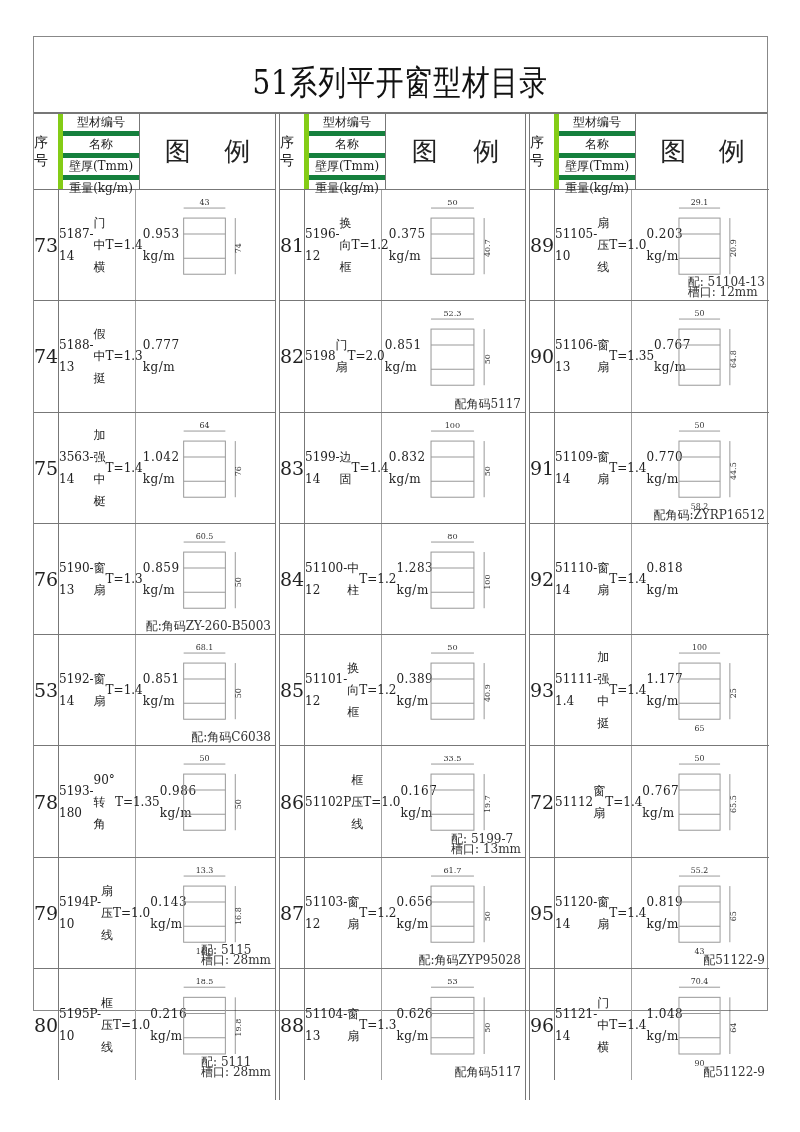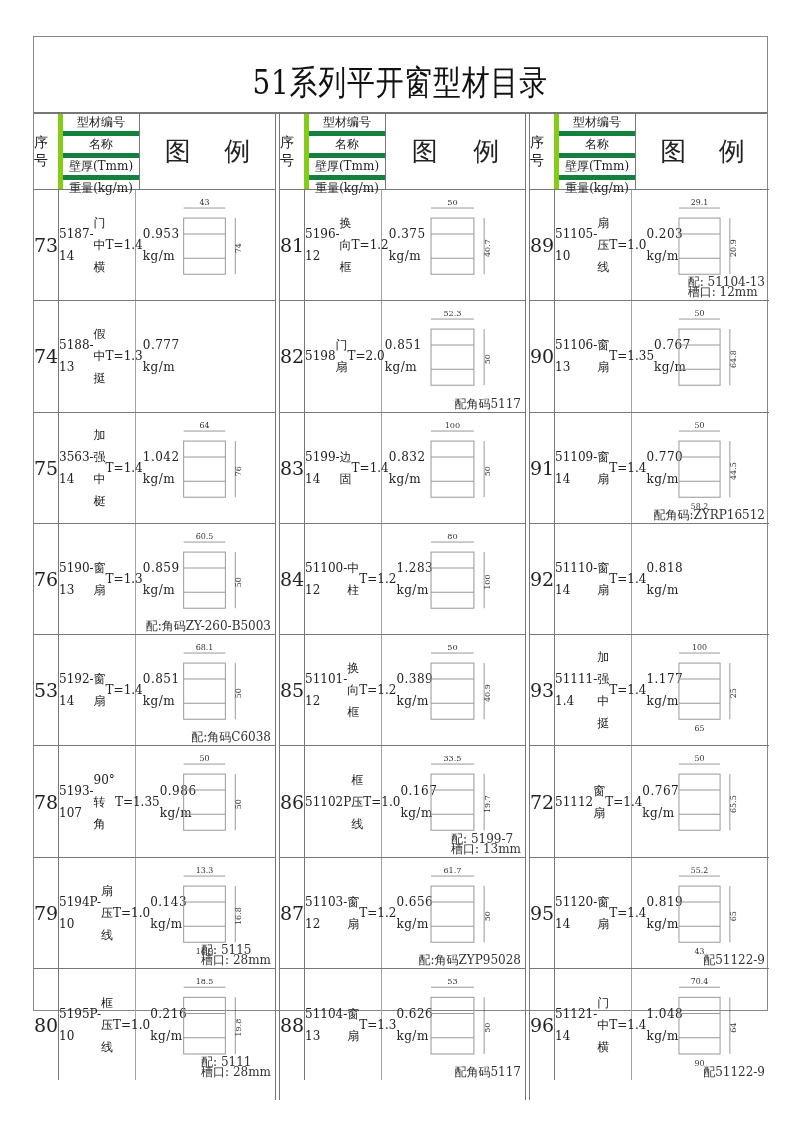--- a/index.html
+++ b/index.html
@@ -176,21 +176,21 @@
       <div class="note">
         <div>配:角码C6038</div>
         <div></div>
       </div>
     </div>
   </div>
 
   <div class="row">
     <div class="seq">78</div>
     <div class="info">
-      <div>5193-107</div>
+      <div>5193-180</div>
       <div>90° 转角</div>
       <div>T=1.35</div>
       <div class="w">0.986 kg/m</div>
     </div>
     <div class="draw">
       <svg viewBox="0 0 140 110" preserveAspectRatio="none">
         <g fill="none" stroke="#999" stroke-width="1">
           <rect x="48" y="28" width="42" height="56"></rect>
           <line x1="48" y1="44" x2="90" y2="44"></line>
           <line x1="48" y1="68" x2="90" y2="68"></line>

